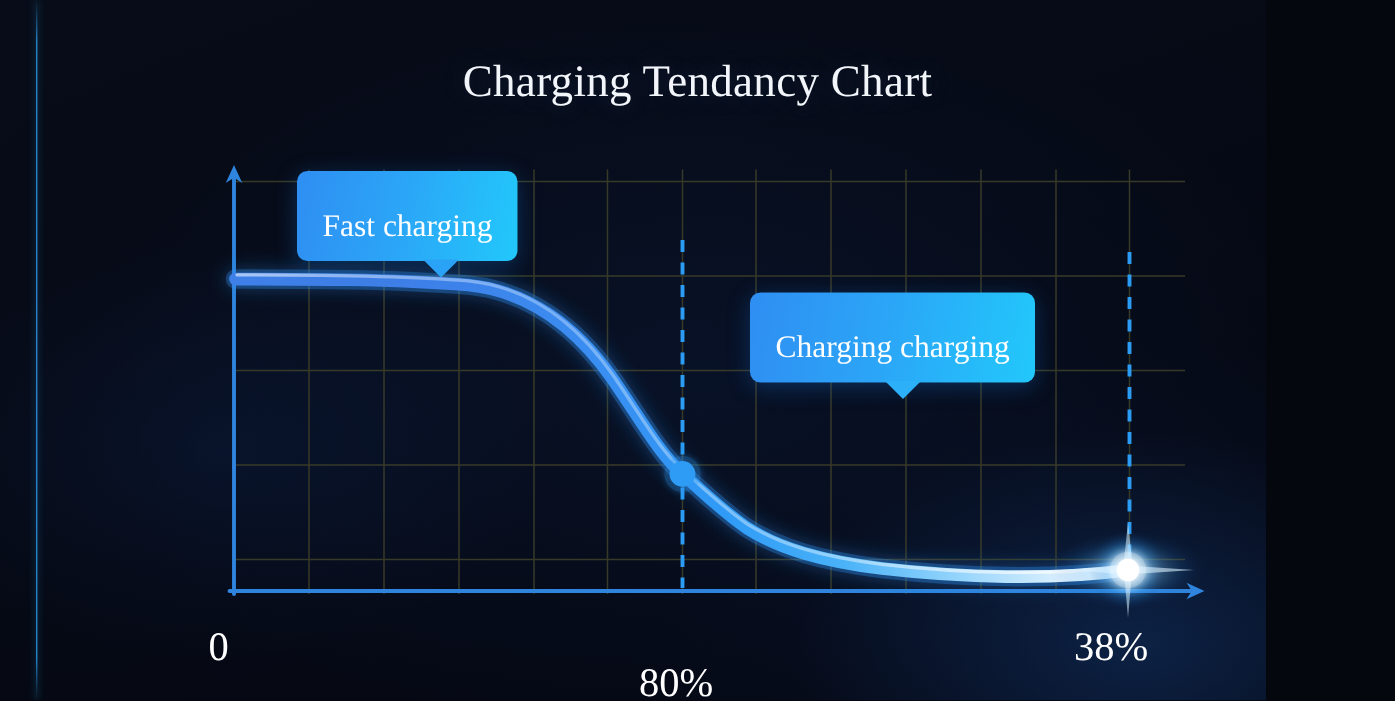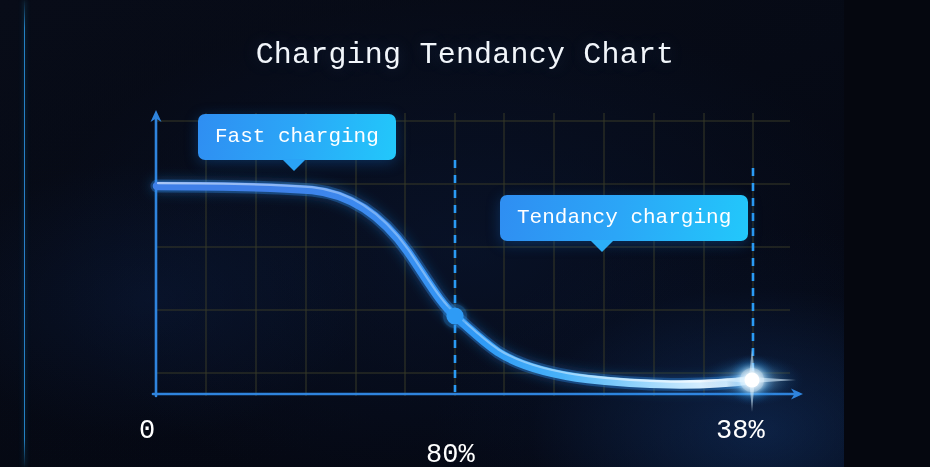--- a/index.html
+++ b/index.html
@@ -11,21 +11,21 @@
   #stage {
     position: relative;
     width: 844px;
     height: 467px;
     overflow: hidden;
     background:
       radial-gradient(ellipse 420px 260px at 760px 430px, rgba(24,70,140,0.42) 0%, rgba(10,26,58,0.12) 55%, rgba(5,8,18,0) 78%),
       radial-gradient(ellipse 360px 230px at 150px 300px, rgba(14,40,90,0.26) 0%, rgba(6,12,28,0.05) 60%, rgba(5,8,18,0) 80%),
       radial-gradient(ellipse 700px 420px at 465px 250px, rgba(10,24,54,0.55) 0%, rgba(6,10,24,0.2) 60%, rgba(4,6,14,0) 85%),
       linear-gradient(160deg, #080c18 0%, #060a15 45%, #04060f 100%);
-    font-family: Liberation Mono, monospace;
+    font-family: Liberation Serif, serif;
     -webkit-font-smoothing: antialiased;
   }
 
   
   .edge-rail {
     position: absolute;
     top: 0;
     width: 1px;
     height: 467px;
     background: linear-gradient(to bottom, rgba(38,190,220,0.05) 0%, rgba(40,150,225,0.85) 6%, rgba(45,140,220,0.9) 50%, rgba(40,150,225,0.85) 94%, rgba(38,190,220,0.05) 100%);
@@ -60,21 +60,21 @@
 
   
   .callout {
     position: absolute;
     border-radius: 7px;
     background: linear-gradient(100deg, #2f8ef2 0%, #2ba6f7 48%, #22c8fb 100%);
     color: #ffffff;
     font-size: 21px;
     font-weight: 400;
     line-height: 1;
-    padding: 12px 17px 13px 17px;
+    padding: 26px 17px 13px 17px;
     white-space: nowrap;
     box-shadow: 0 3px 14px rgba(20,110,200,0.35);
   }
   .callout .tail {
     position: absolute;
     bottom: -11px;
     width: 0;
     height: 0;
     border-left: 12px solid transparent;
     border-right: 12px solid transparent;
@@ -227,21 +227,21 @@
       </g>
     </svg>
   </div>
 
   <div class="callout" id="callout-fast">
     <span>Fast charging</span>
     <span class="tail"></span>
   </div>
 
   <div class="callout" id="callout-trickle">
-    <span>Tendancy charging</span>
+    <span>Charging charging</span>
     <span class="tail"></span>
   </div>
 
   <div class="tick-label" id="tick-0">0</div>
   <div class="tick-label" id="tick-80">80%</div>
   <div class="tick-label" id="tick-100">38%</div>
 
 </div>
 
 </body></html>

